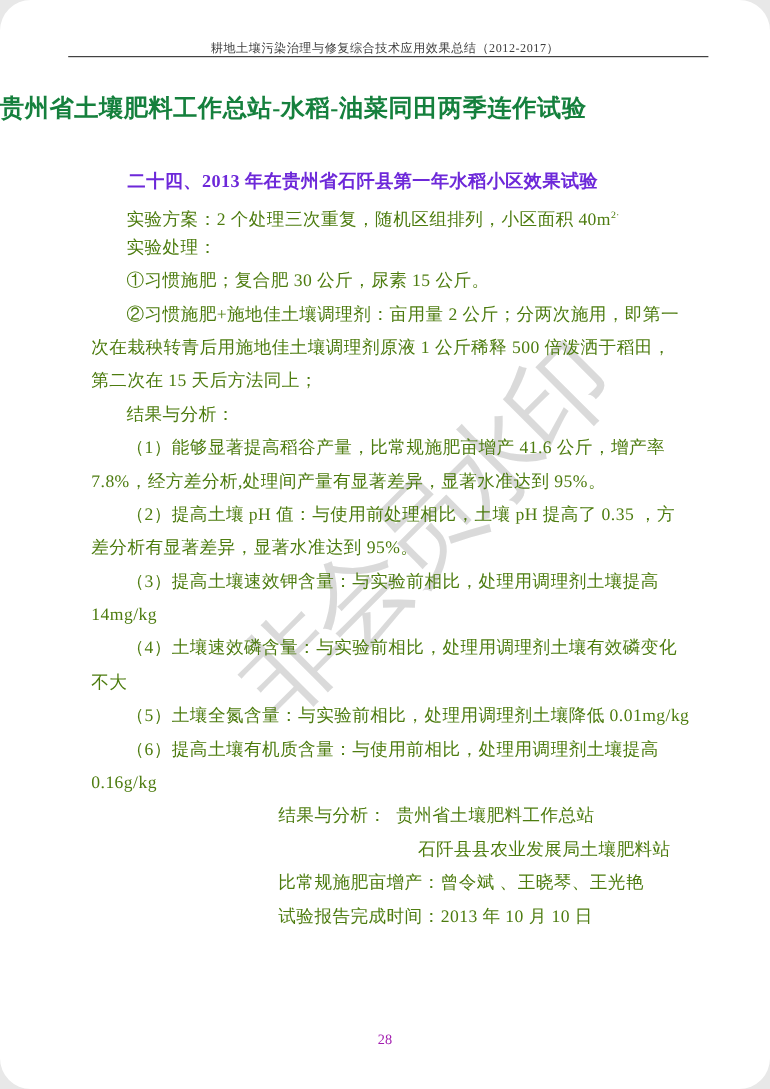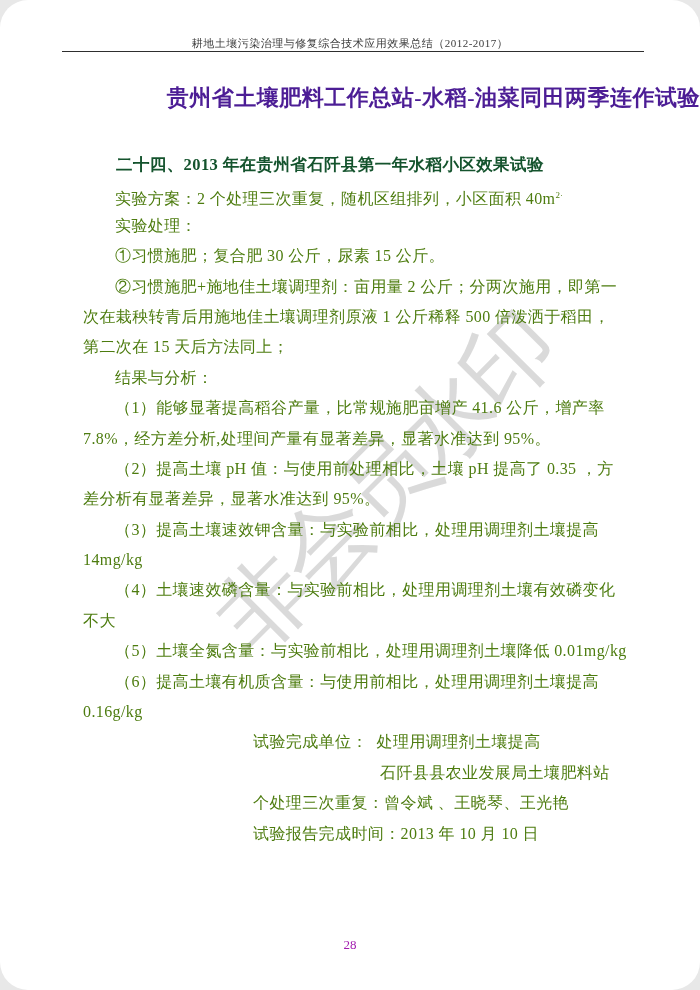--- a/index.html
+++ b/index.html
@@ -50,24 +50,24 @@
     white-space: pre;
     pointer-events: none;
     z-index: 1;
   }
   .doc-title {
     position: absolute;
     top: 83px;
     left: 0;
     width: 100%;
     margin: 0;
-    text-align: right;
+    text-align: left;
     font-size: 22px;
     font-weight: bold;
-    color: #4c1d95;
+    color: #15803d;
     letter-spacing: 0.5px;
     white-space: pre;
     z-index: 2;
   }
   .doc-body {
     position: absolute;
     top: 150px;
     left: 83px;
     width: 560px;
     z-index: 2;
@@ -76,21 +76,21 @@
     height: 30.4px;
     line-height: 30.4px;
     font-size: 16px;
     letter-spacing: 0.4px;
     color: #4d7c0f;
     white-space: pre;
   }
   .line.heading {
     font-weight: bold;
     font-size: 16.5px;
-    color: #14532d;
+    color: #6d28d9;
     padding-left: 33px;
   }
   .line.indent { padding-left: 32px; }
   .line.cu  { padding-left: 170px; }
   .line.cu2 { padding-left: 297px; }
   .line sup {
     font-size: 9px;
     vertical-align: super;
     letter-spacing: 0;
   }
@@ -132,21 +132,21 @@
     <div class="line indent">（2）提高土壤 pH 值：与使用前处理相比，土壤 pH 提高了 0.35 ，方</div>
     <div class="line">差分析有显著差异，显著水准达到 95%。</div>
     <div class="line indent">（3）提高土壤速效钾含量：与实验前相比，处理用调理剂土壤提高</div>
     <div class="line">14mg/kg</div>
     <div class="line indent">（4）土壤速效磷含量：与实验前相比，处理用调理剂土壤有效磷变化</div>
     <div class="line">不大</div>
     <div class="line indent">（5）土壤全氮含量：与实验前相比，处理用调理剂土壤降低 0.01mg/kg</div>
     <div class="line indent">（6）提高土壤有机质含量：与使用前相比，处理用调理剂土壤提高</div>
     <div class="line">0.16g/kg</div>
 
-    <div class="line cu">试验完成单位：  处理用调理剂土壤提高</div>
+    <div class="line cu">结果与分析：  贵州省土壤肥料工作总站</div>
     <div class="line cu2">石阡县县农业发展局土壤肥料站</div>
-    <div class="line cu">个处理三次重复：曾令斌 、王晓琴、王光艳</div>
+    <div class="line cu">比常规施肥亩增产：曾令斌 、王晓琴、王光艳</div>
     <div class="line cu">试验报告完成时间：2013 年 10 月 10 日</div>
   </div>
 
   <div class="page-number">28</div>
 
 </div>
 
 </body></html>

